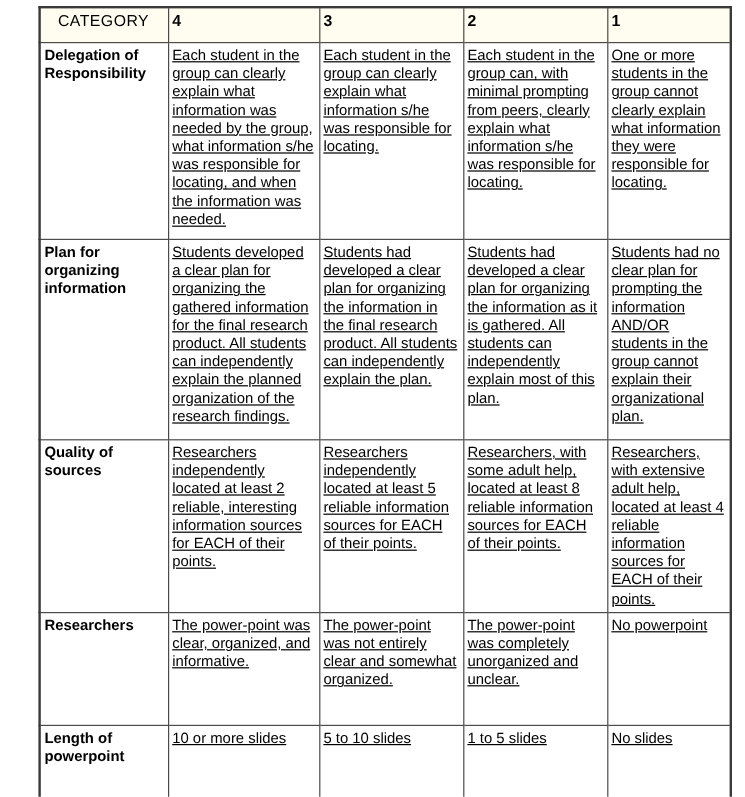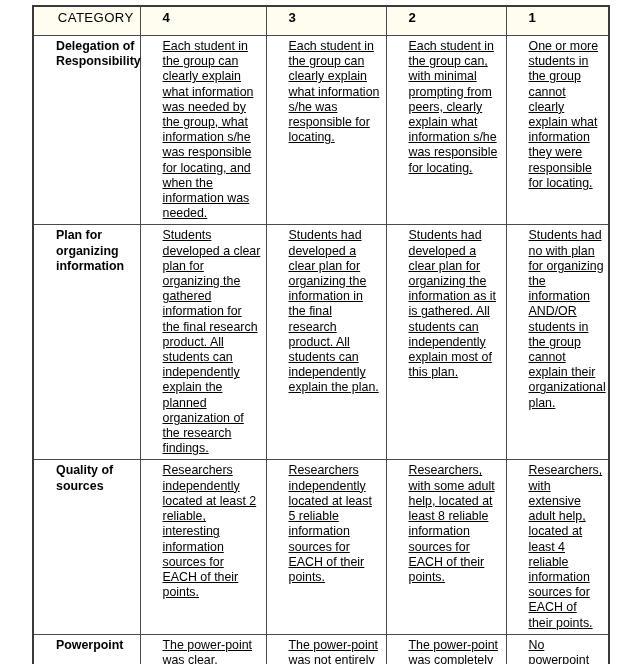--- a/index.html
+++ b/index.html
@@ -34,21 +34,21 @@
   }
   table.rubric col.c-cat { width: 107px; }
   table.rubric col.c-4   { width: 126px; }
   table.rubric col.c-3   { width: 120px; }
   table.rubric col.c-2   { width: 120px; }
   table.rubric col.c-1   { width: 103px; }
 
   table.rubric td {
     border: 1px solid #4a4a4a;
     vertical-align: top;
-    padding: 3px 4px 3px 22px;
+    padding: 3px 4px 3px 3px;
     font-size: 12.4px;
     line-height: 15.2px;
     background: #ffffff;
   }
 
   
   tr.header-row td {
     background: #fffdf0;
     height: 22px;
     padding-top: 3px;
@@ -109,33 +109,33 @@
           <td class="desc">Each student in the group can clearly explain what information s/he was responsible for locating.</td>
           <td class="desc">Each student in the group can, with minimal prompting from peers, clearly explain what information s/he was responsible for locating.</td>
           <td class="desc">One or more students in the group cannot clearly explain what information they were responsible for locating.</td>
         </tr>
 
         <tr class="row-plan">
           <td class="criterion">Plan for organizing information</td>
           <td class="desc">Students developed a clear plan for organizing the gathered information for the final research product. All students can independently explain the planned organization of the research findings.</td>
           <td class="desc">Students had developed a clear plan for organizing the information in the final research product. All students can independently explain the plan.</td>
           <td class="desc">Students had developed a clear plan for organizing the information as it is gathered. All students can independently explain most of this plan.</td>
-          <td class="desc">Students had no with plan for organizing the information AND/OR students in the group cannot explain their organizational plan.</td>
+          <td class="desc">Students had no clear plan for prompting the information AND/OR students in the group cannot explain their organizational plan.</td>
         </tr>
 
         <tr class="row-quality">
           <td class="criterion">Quality of sources</td>
           <td class="desc">Researchers independently located at least 2 reliable, interesting information sources for EACH of their points.</td>
           <td class="desc">Researchers independently located at least 5 reliable information sources for EACH of their points.</td>
           <td class="desc">Researchers, with some adult help, located at least 8 reliable information sources for EACH of their points.</td>
           <td class="desc">Researchers, with extensive adult help, located at least 4 reliable information sources for EACH of their points.</td>
         </tr>
 
         <tr class="row-powerpoint">
-          <td class="criterion">Powerpoint</td>
+          <td class="criterion">Researchers</td>
           <td class="desc">The power-point was clear, organized, and informative.</td>
           <td class="desc">The power-point was not entirely clear and somewhat organized.</td>
           <td class="desc">The power-point was completely unorganized and unclear.</td>
           <td class="desc">No powerpoint</td>
         </tr>
 
         <tr class="row-length">
           <td class="criterion">Length of powerpoint</td>
           <td class="desc">10 or more slides</td>
           <td class="desc">5 to 10 slides</td>

